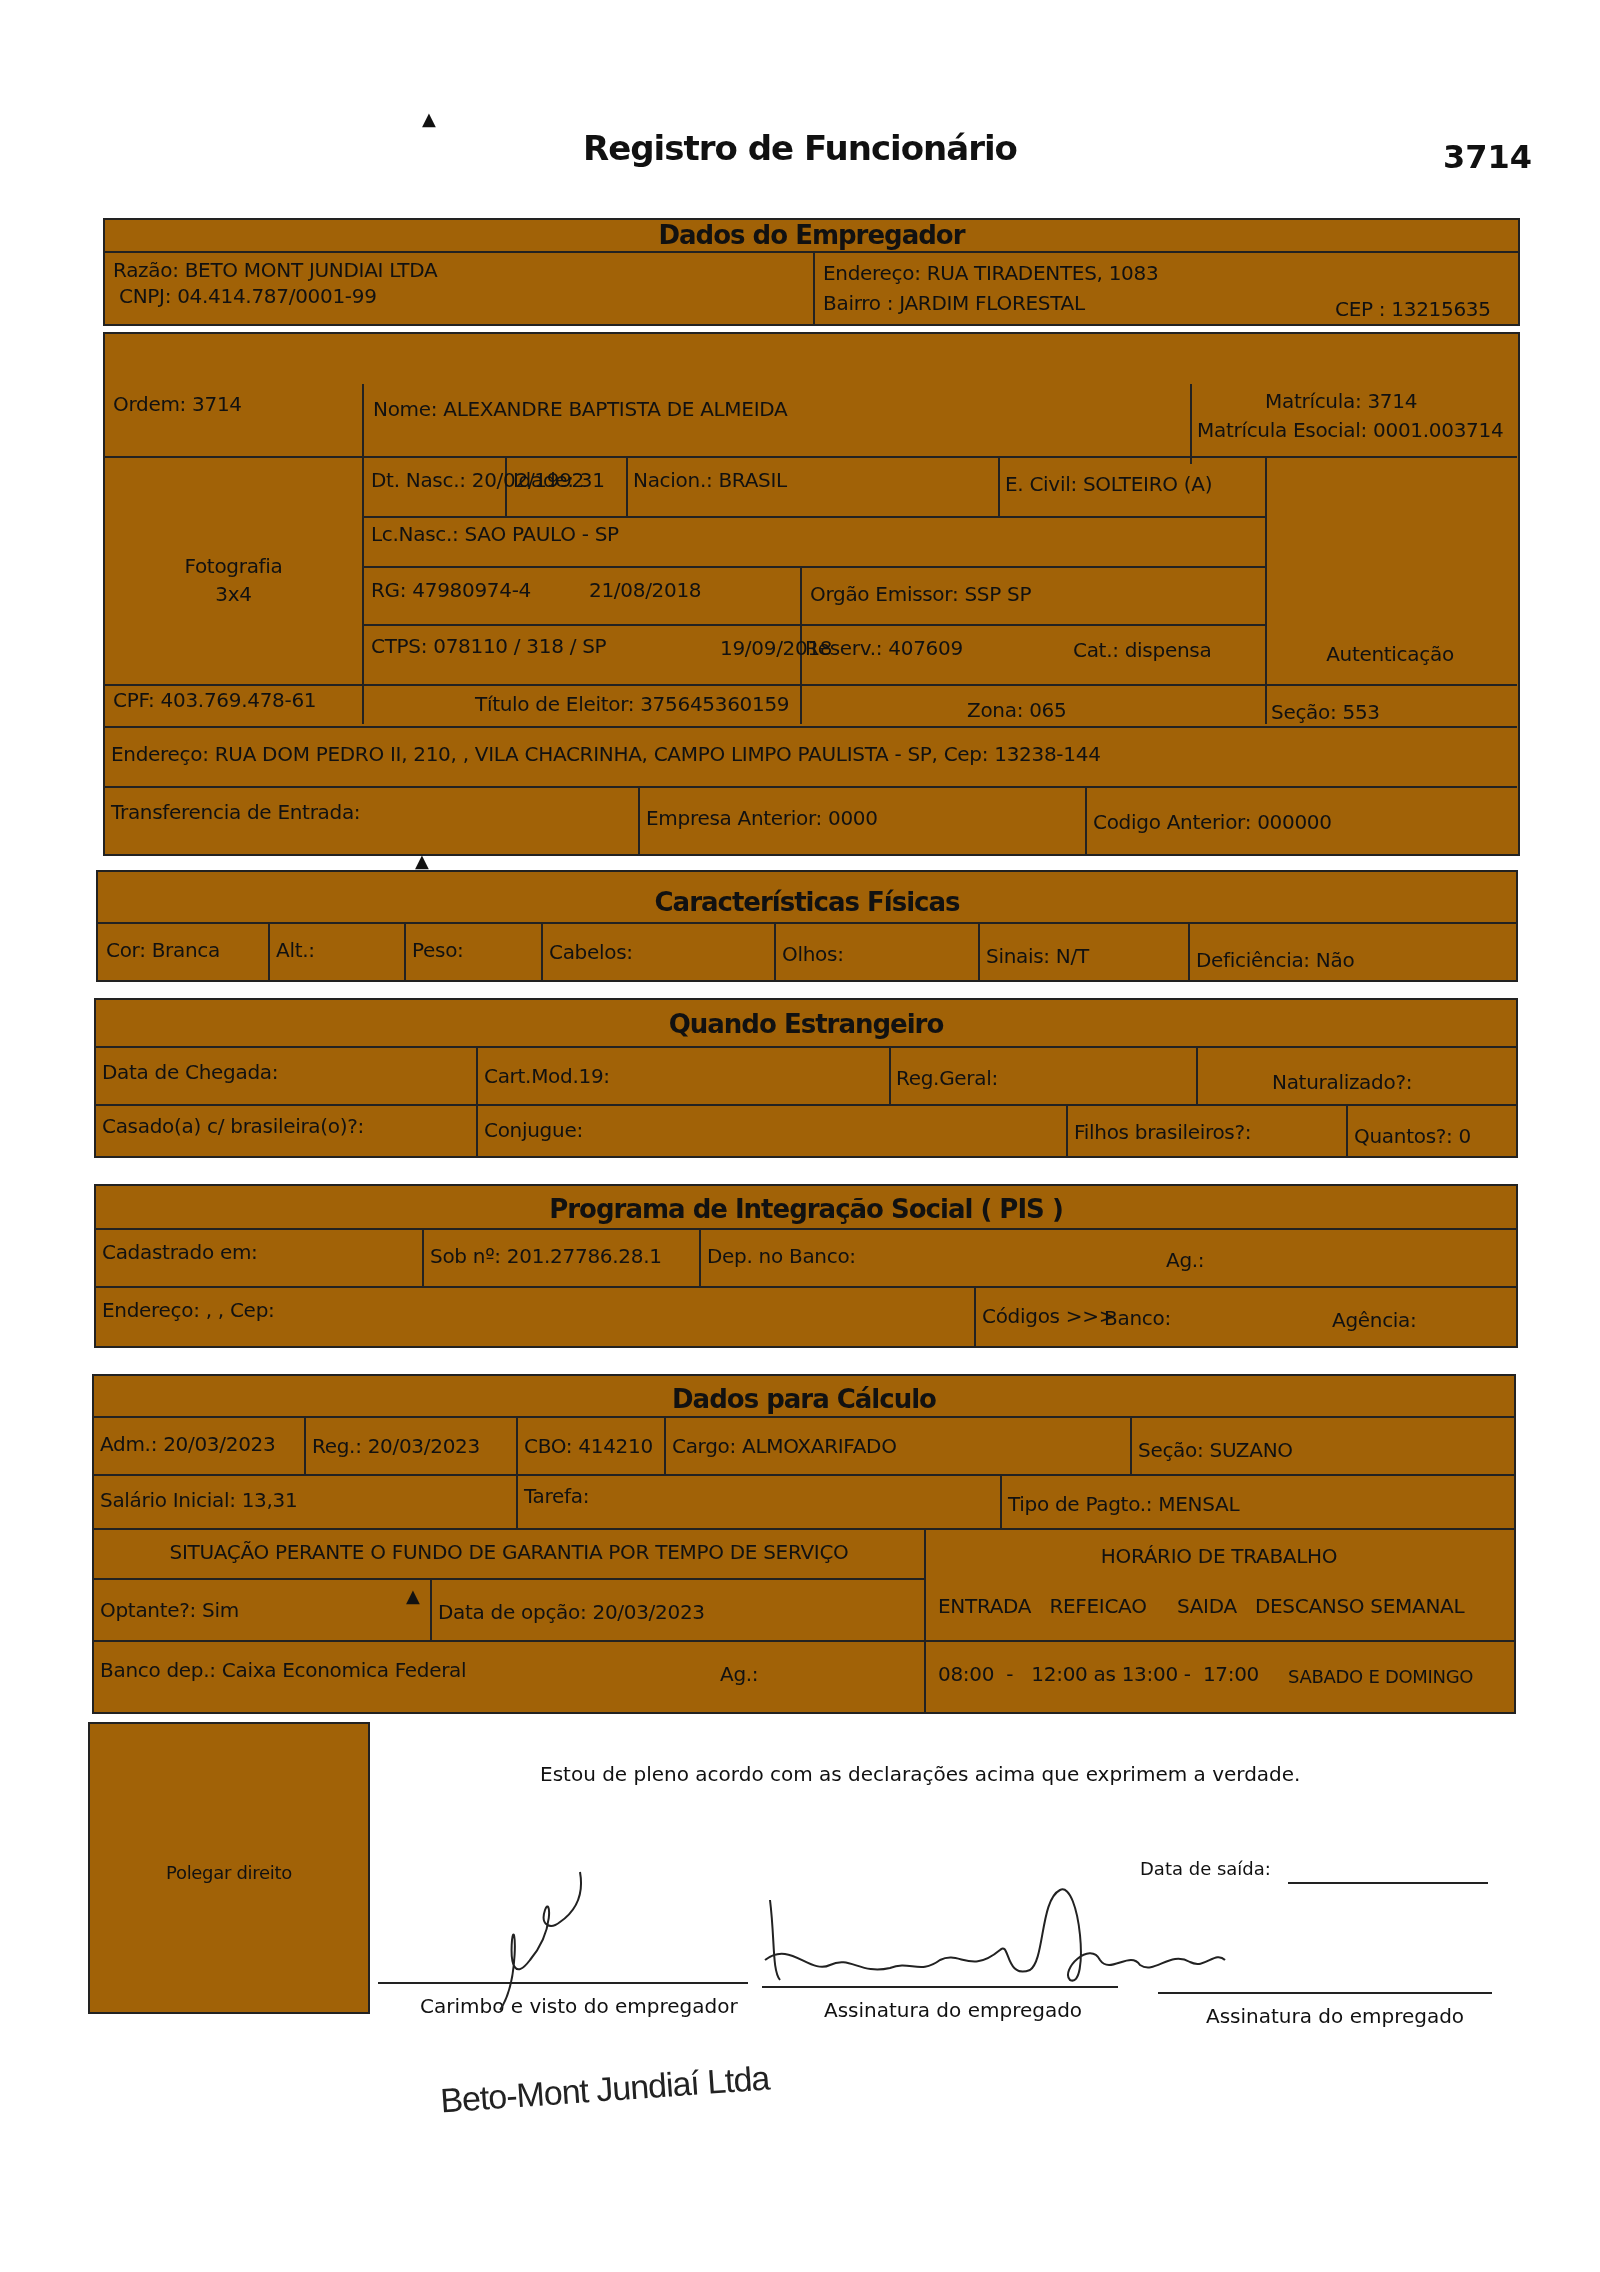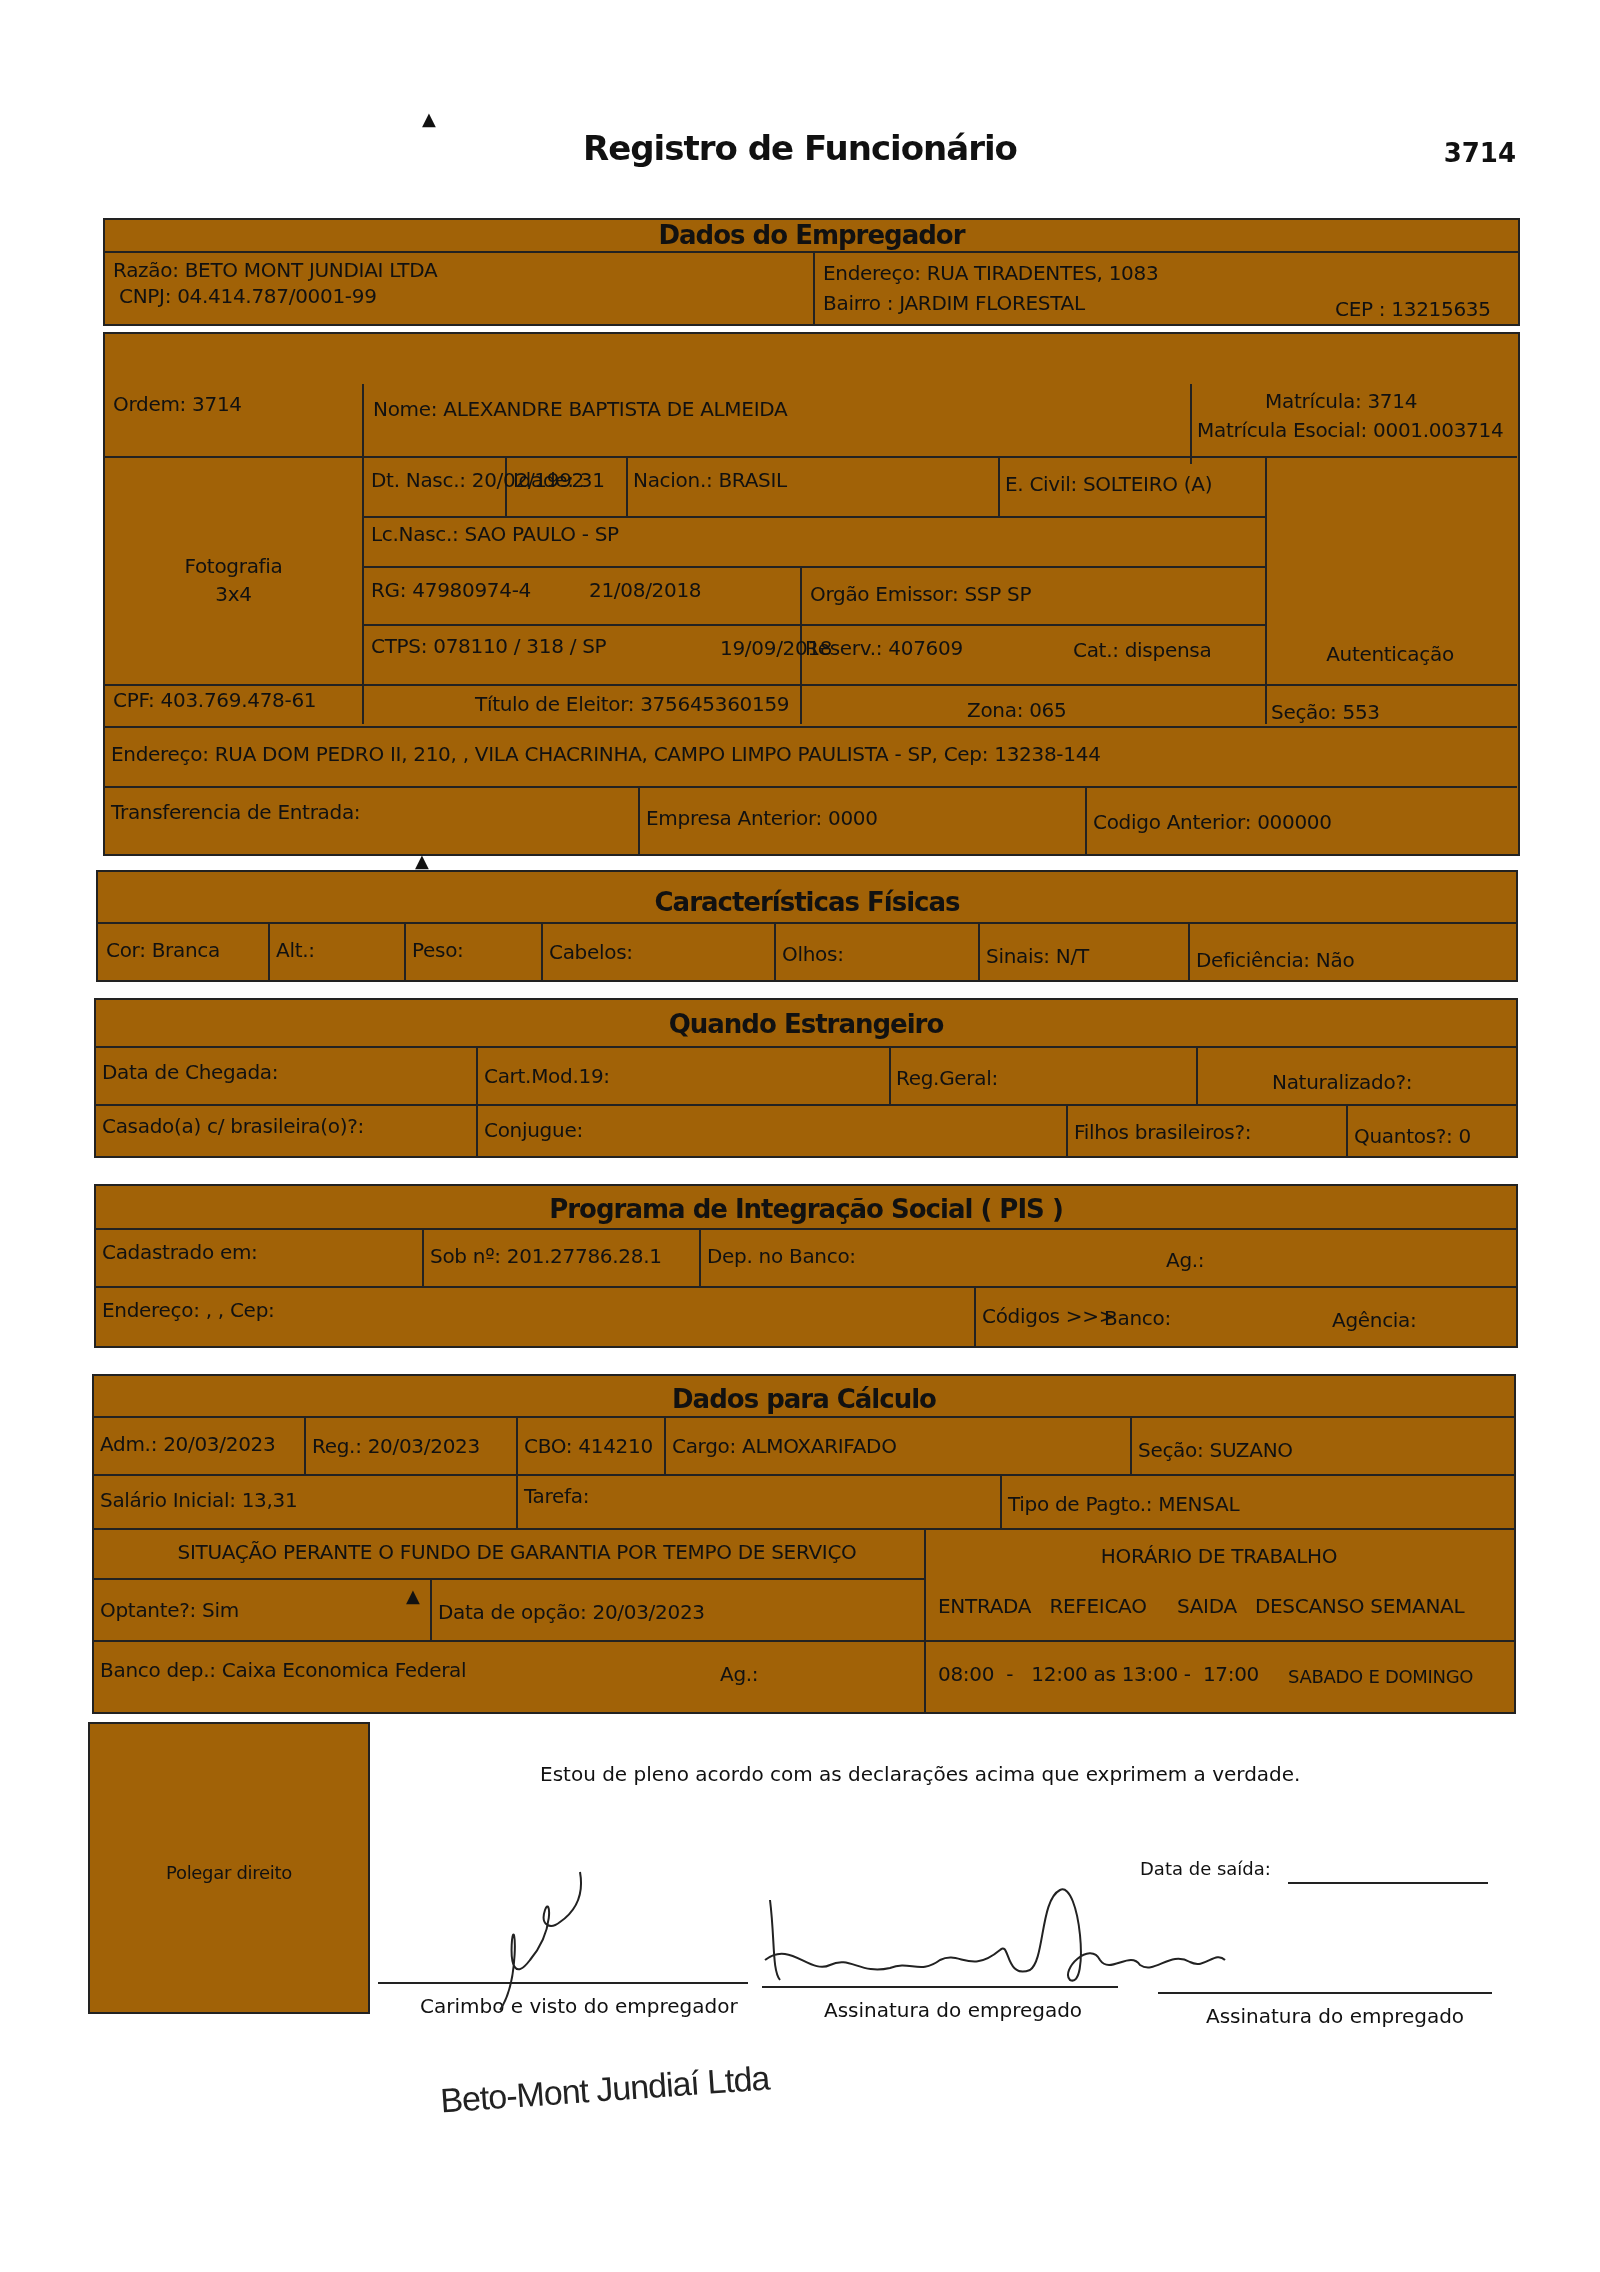--- a/index.html
+++ b/index.html
@@ -1,19 +1,19 @@
 <!DOCTYPE html>
 <html><head>
 <meta charset="utf-8">
 <style>
   html, body { margin:0; padding:0; background:#fff; }
   body { width:1600px; height:2272px; position:relative; font-family:"DejaVu Sans", sans-serif; color:#111; overflow:hidden; }
   .abs { position:absolute; }
   .title { left:0; width:1600px; top:128px; text-align:center; font-family:"DejaVu Sans", sans-serif; font-weight:bold; font-size:34px; letter-spacing:-1px; }
-  .doc-num { right:84px; top:138px; font-weight:bold; font-size:26px; }
+  .doc-num { right:68px; top:138px; font-weight:bold; font-size:32px; }
   .tick { font-size:18px; font-weight:bold; }
   .box { position:absolute; border:2.5px solid #222; box-sizing:border-box; background:#a16207; }
   .sec-h { position:absolute; left:0; right:0; text-align:center; font-weight:bold; font-size:26px; letter-spacing:-1px; border-bottom:2.5px solid #222; box-sizing:border-box; }
   .cell { position:absolute; box-sizing:border-box; font-size:20px; white-space:nowrap; letter-spacing:-0.3px; }
   .vl { position:absolute; border-left:2px solid #222; }
   .hl { position:absolute; border-top:2.5px solid #222; }
   .center { text-align:center; }
   .sig-line { position:absolute; border-top:2.5px solid #222; }
   .sig-label { position:absolute; font-size:20px; white-space:nowrap; }
   .stamp { position:absolute; left:440px; top:2070px; font-family:"Liberation Sans", sans-serif; font-size:34px; transform:rotate(-4deg); color:#222; letter-spacing:-1px; }
@@ -151,21 +151,21 @@
   <div class="cell" style="left:430px;top:58px;">CBO: 414210</div>
   <div class="cell" style="left:578px;top:58px;">Cargo: ALMOXARIFADO</div>
   <div class="cell" style="left:1044px;top:62px;">Seção: SUZANO</div>
   <div class="hl" style="left:0;top:98px;width:1420px;"></div>
   <div class="vl" style="left:906px;top:98px;height:56px;"></div>
   <div class="cell" style="left:6px;top:112px;">Salário Inicial: 13,31</div>
   <div class="cell" style="left:430px;top:108px;">Tarefa:</div>
   <div class="cell" style="left:914px;top:116px;">Tipo de Pagto.: MENSAL</div>
   <div class="hl" style="left:0;top:152px;width:1420px;"></div>
   <div class="vl" style="left:830px;top:152px;height:184px;"></div>
-  <div class="cell center" style="left:0;top:164px;width:830px;margin-left:8px;">SITUAÇÃO PERANTE O FUNDO DE GARANTIA POR TEMPO DE SERVIÇO</div>
+  <div class="cell center" style="left:0;top:164px;width:830px;">SITUAÇÃO PERANTE O FUNDO DE GARANTIA POR TEMPO DE SERVIÇO</div>
   <div class="cell center" style="left:830px;top:168px;width:590px;">HORÁRIO DE TRABALHO</div>
   <div class="hl" style="left:0;top:202px;width:830px;"></div>
   <div class="vl" style="left:336px;top:202px;height:62px;"></div>
   <div class="cell" style="left:6px;top:222px;">Optante?:  Sim</div>
   <div class="cell" style="left:344px;top:224px;">Data de opção: 20/03/2023</div>
   <div class="cell" style="left:844px;top:218px;white-space:pre;">ENTRADA   REFEICAO     SAIDA   DESCANSO SEMANAL</div>
   <div class="hl" style="left:0;top:264px;width:1420px;"></div>
   <div class="cell" style="left:6px;top:282px;">Banco dep.: Caixa Economica Federal</div>
   <div class="cell" style="left:626px;top:286px;">Ag.:</div>
   <div class="cell" style="left:844px;top:286px;white-space:pre;">08:00  -   12:00 as 13:00 -  17:00</div>

